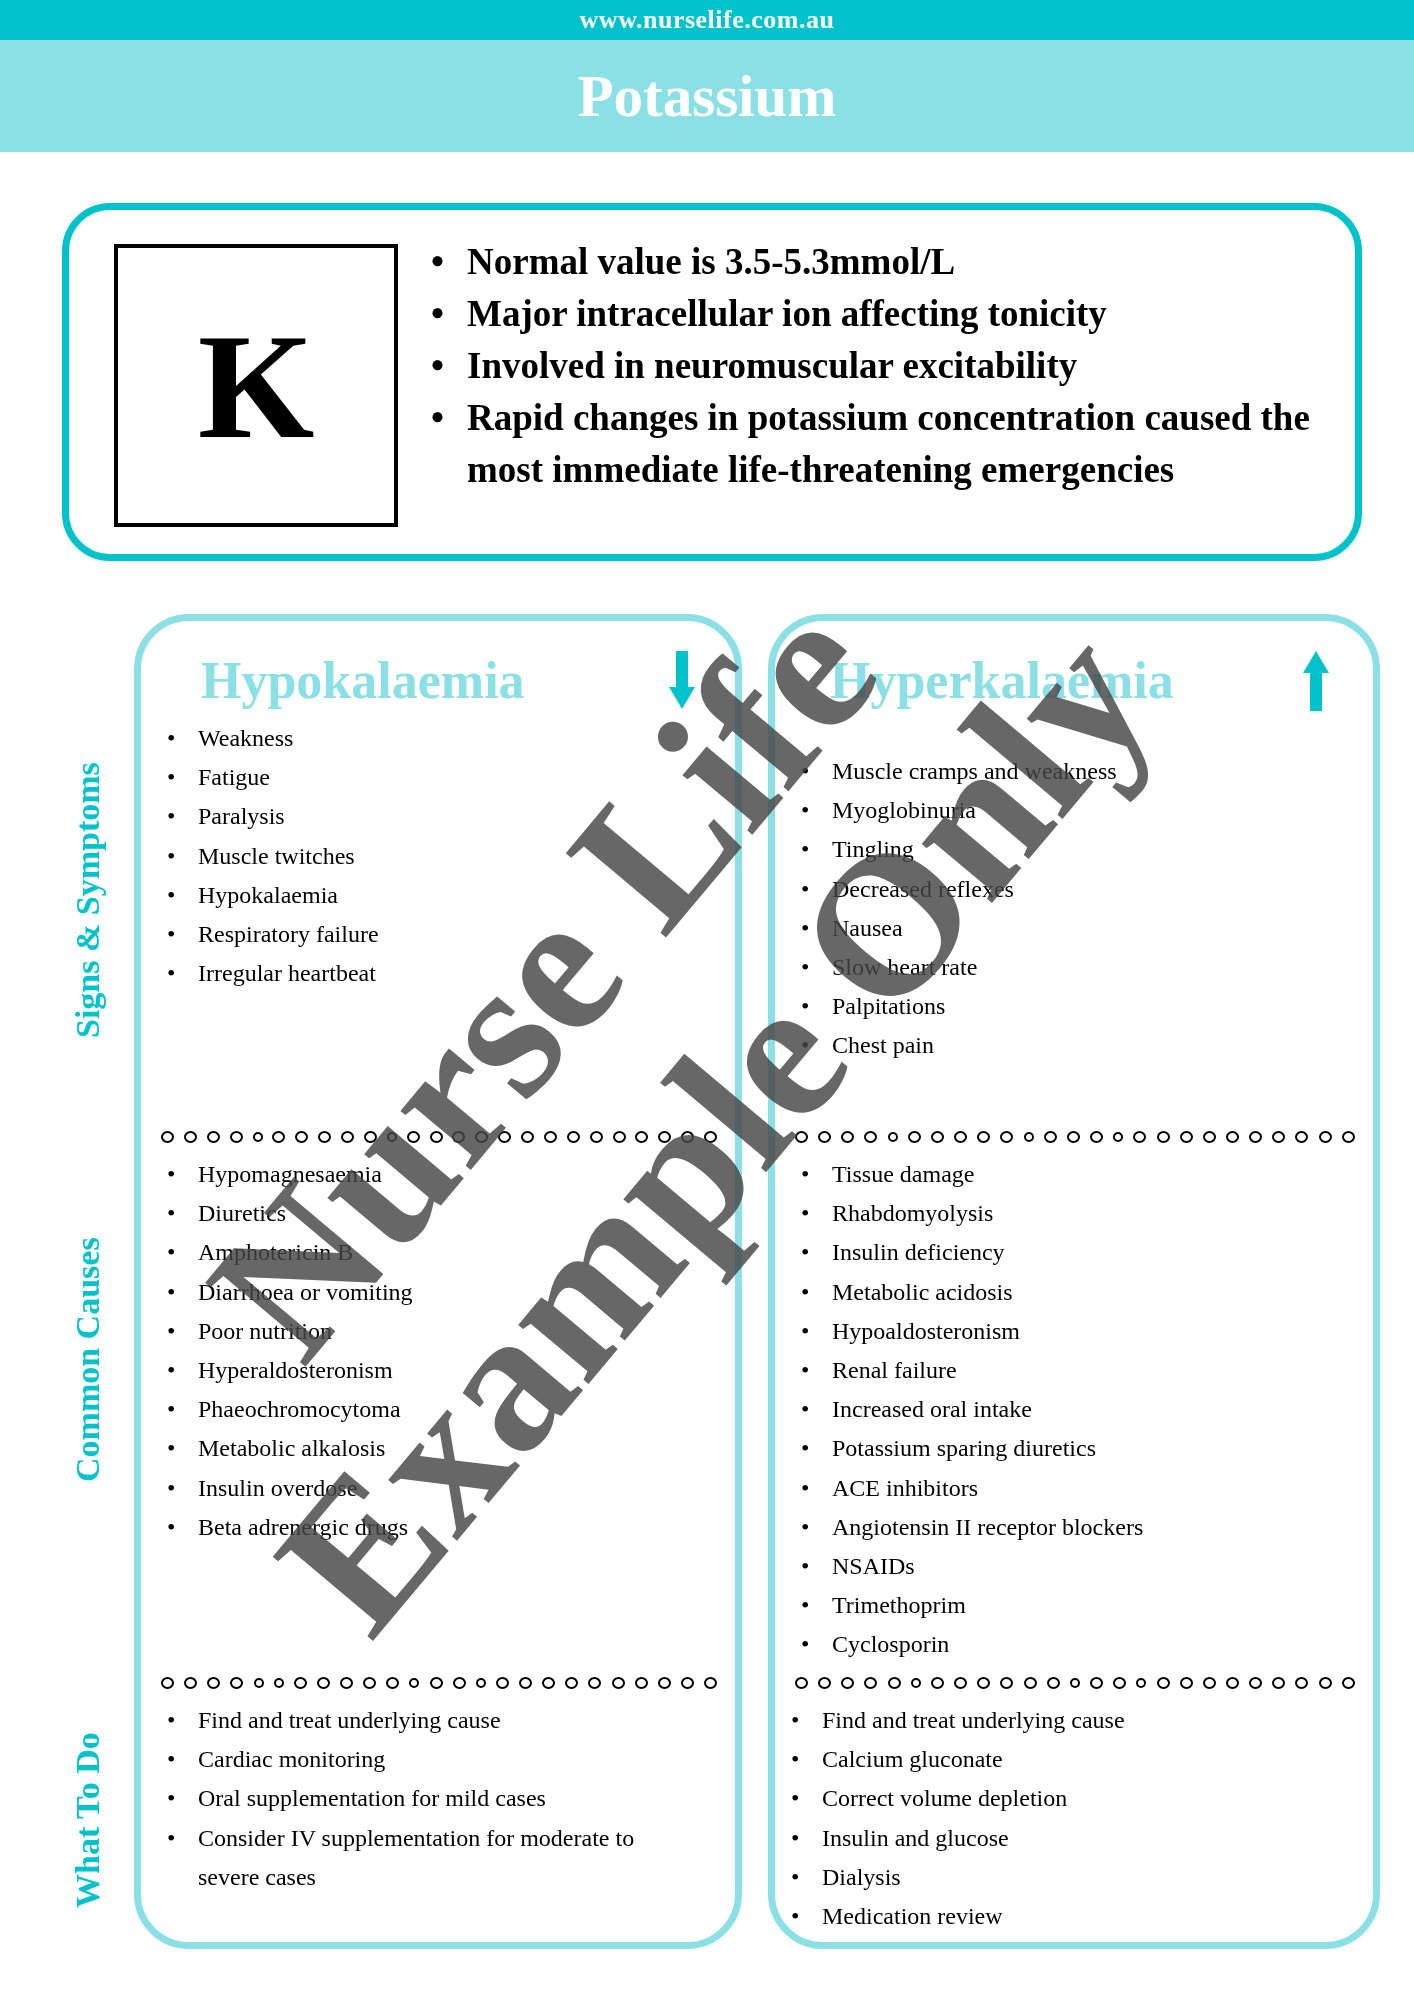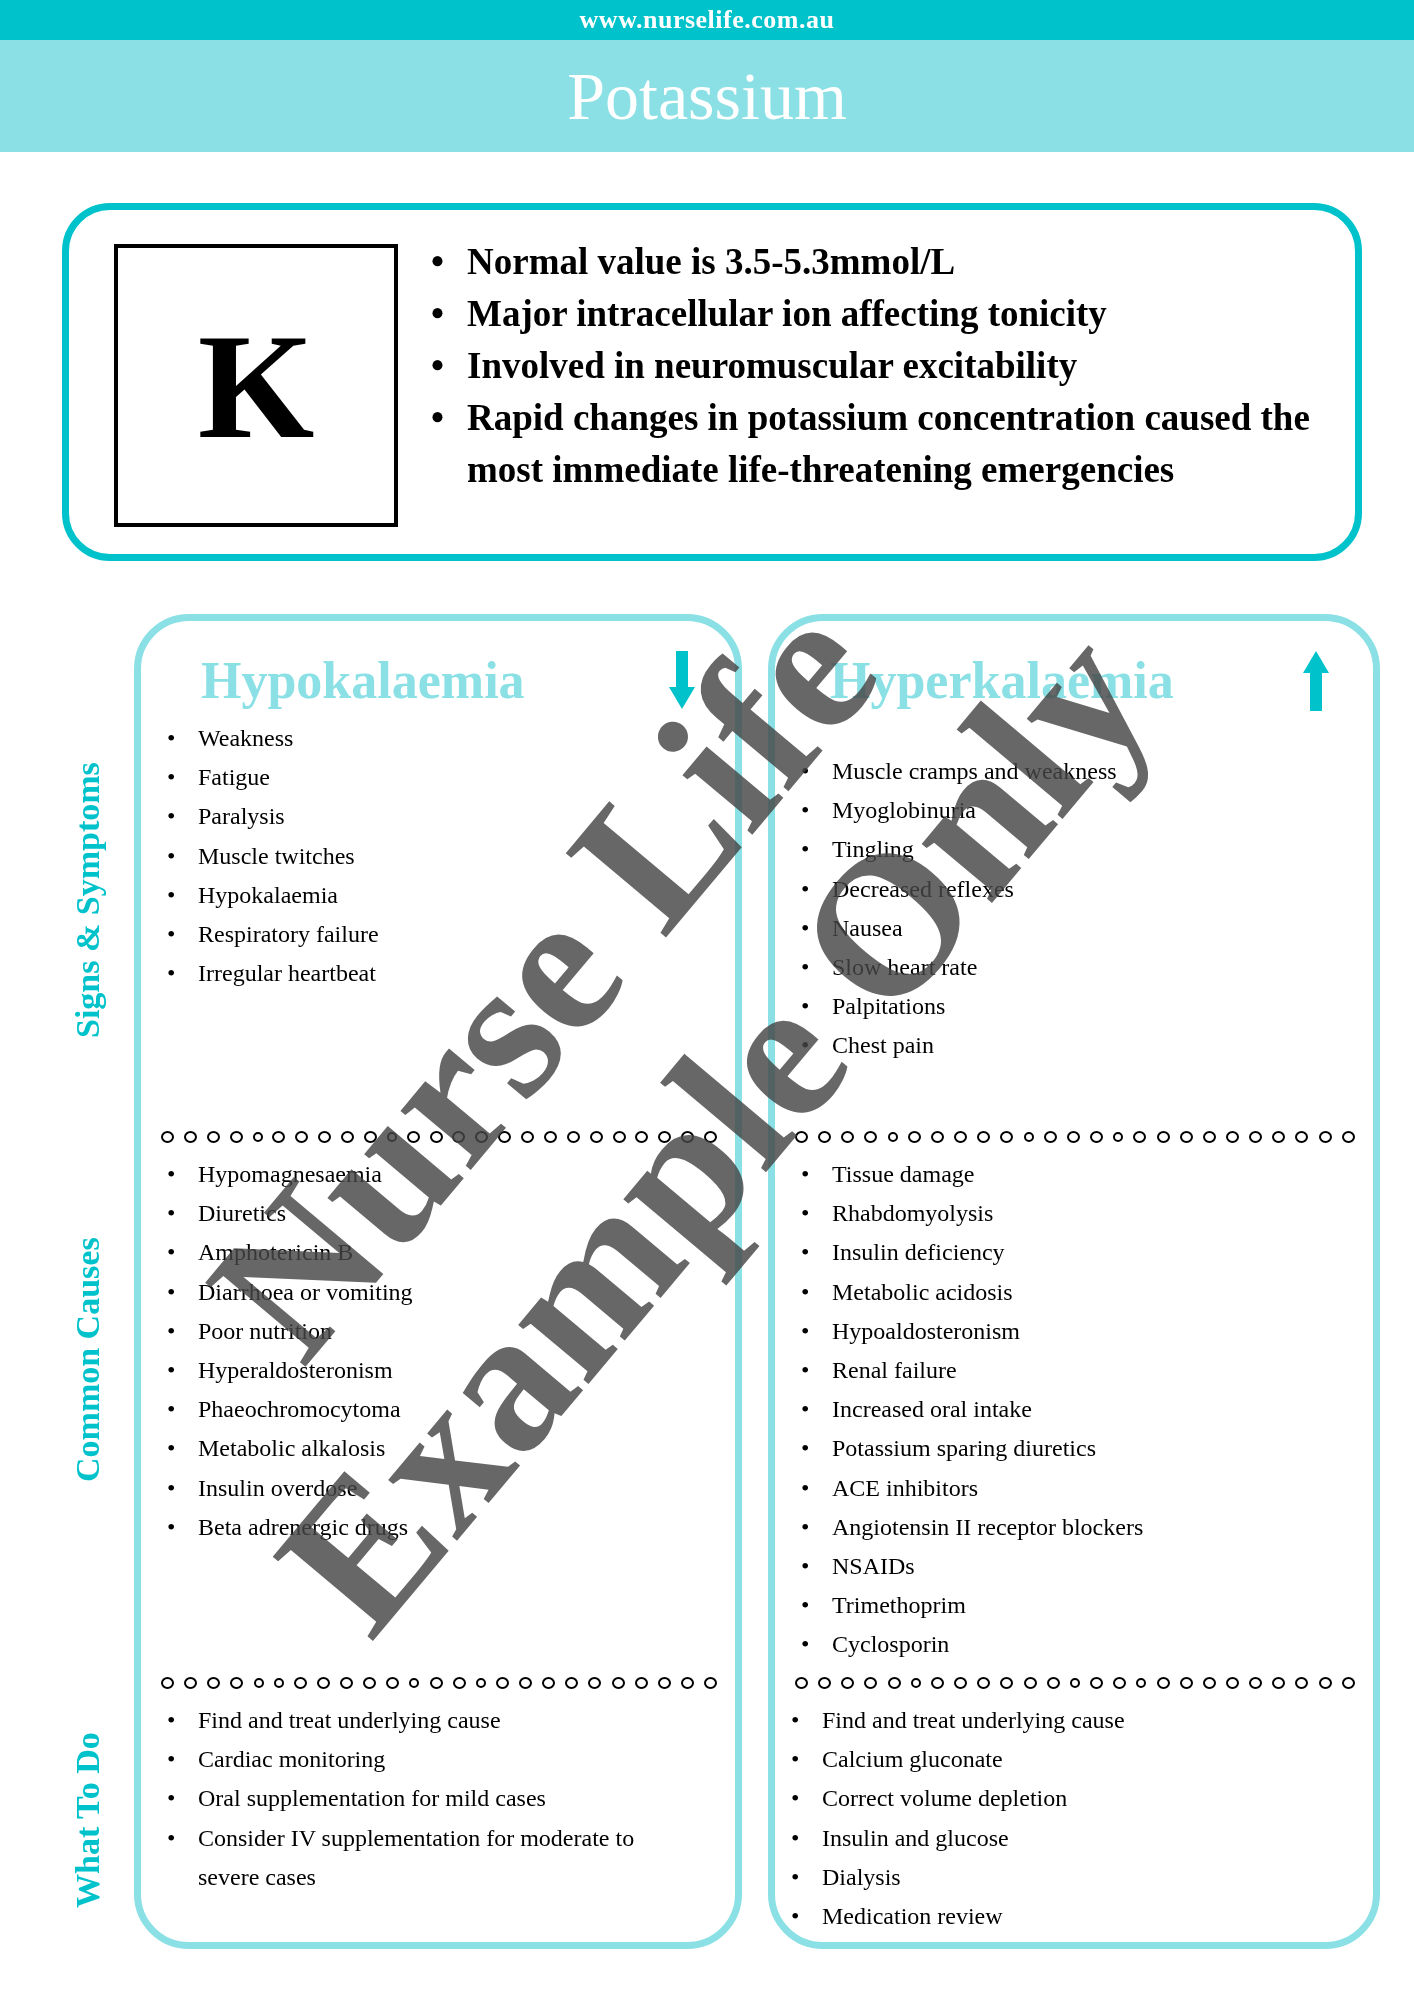--- a/index.html
+++ b/index.html
@@ -11,21 +11,21 @@
       background: #00c2cb; display: flex; align-items: center; justify-content: center;
     }
     .top-bar .url {
       color: #fff; font-family: "Liberation Serif", serif; font-weight: bold; font-size: 26px; letter-spacing: 0.5px;
     }
     .title-bar {
       position: absolute; left: 0; top: 40px; width: 1414px; height: 112px;
       background: #8ae0e4; display: flex; align-items: center; justify-content: center;
     }
     .title-bar .title {
-      color: #fff; font-family: "Liberation Serif", serif; font-weight: normal; font-size: 68px; line-height: 1;
+      color: #fff; font-family: "Liberation Serif", serif; font-weight: bold; font-size: 59px; line-height: 1;
     }
 
     .intro-box {
       position: absolute; left: 62px; top: 203px; width: 1300px; height: 358px;
       border: 7px solid #00c2cb; border-radius: 48px; background: #fff;
     }
     .element-tile {
       position: absolute; left: 45px; top: 34px; width: 284px; height: 283px;
       border: 4px solid #000; display: flex; align-items: center; justify-content: center;
     }

